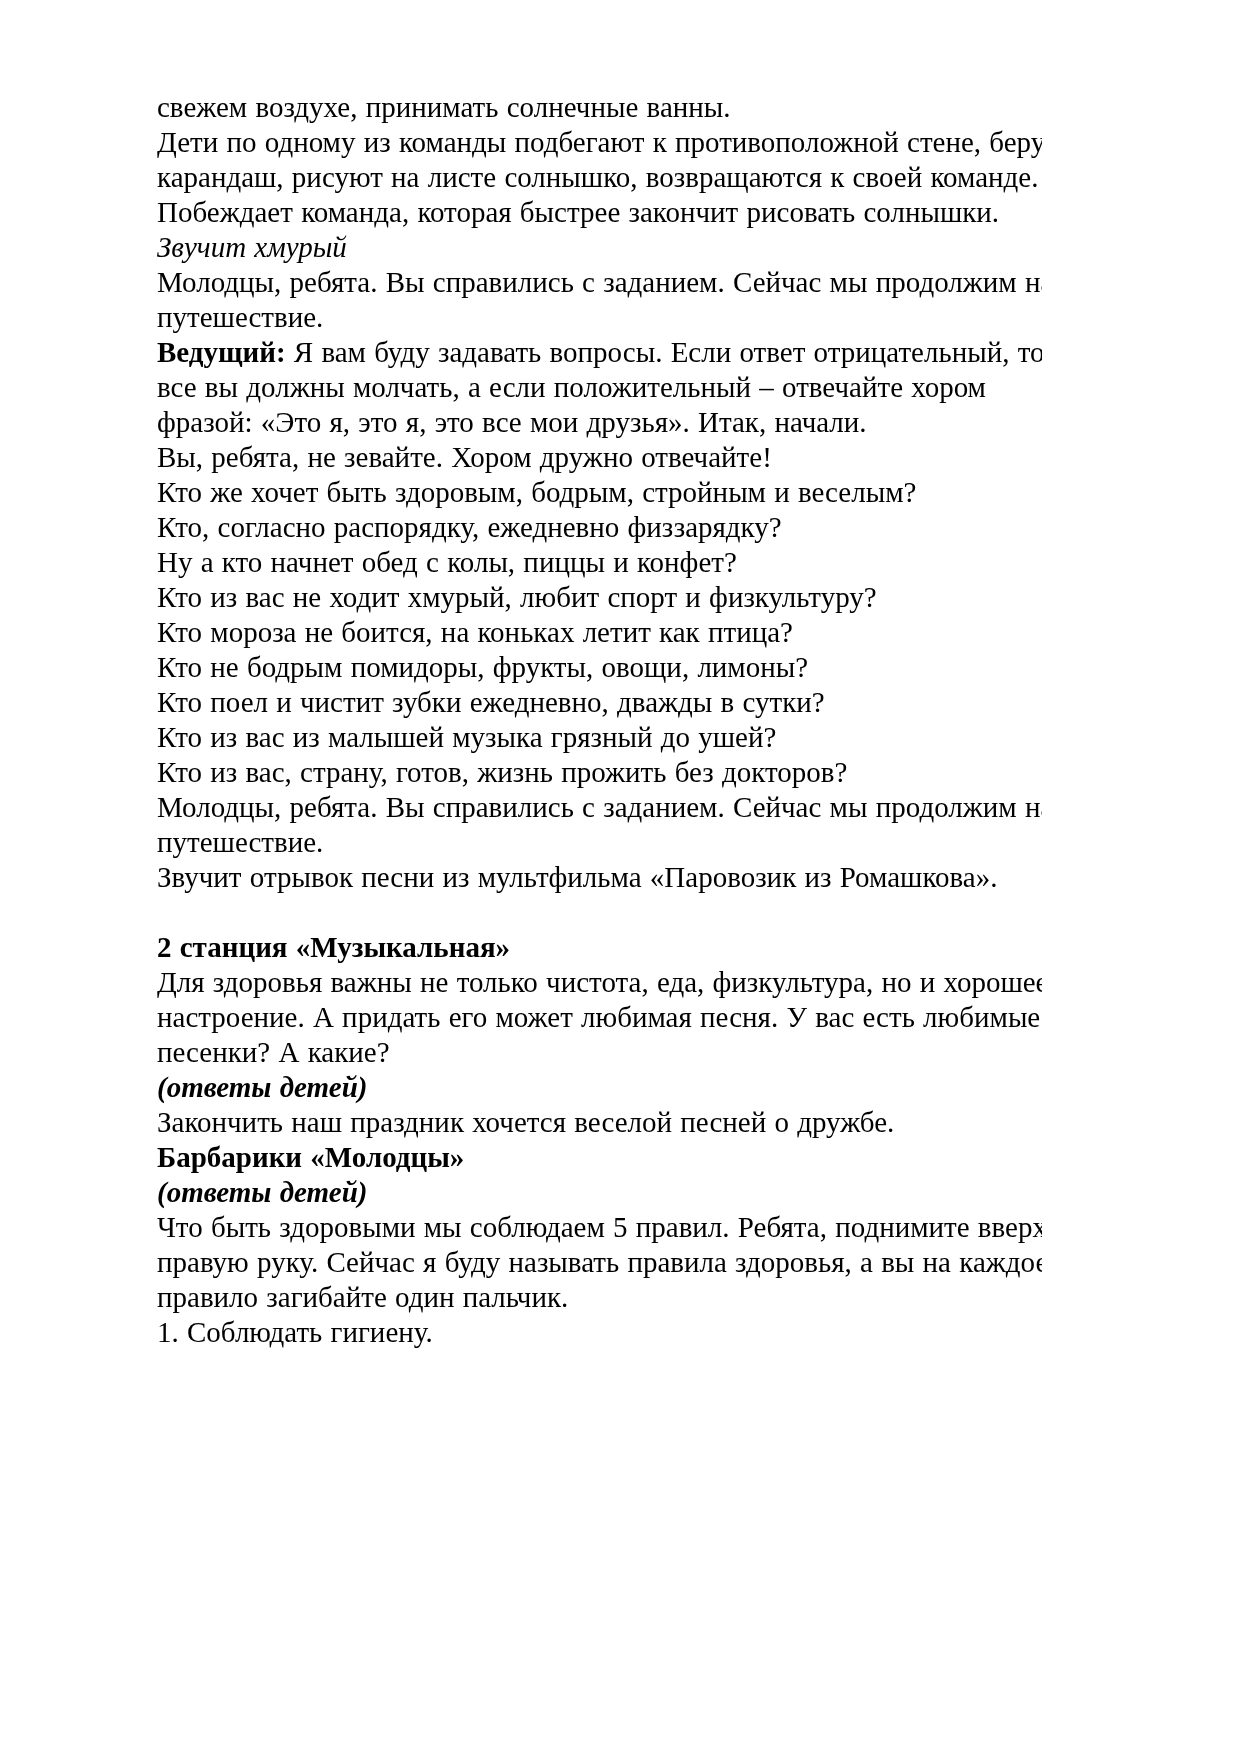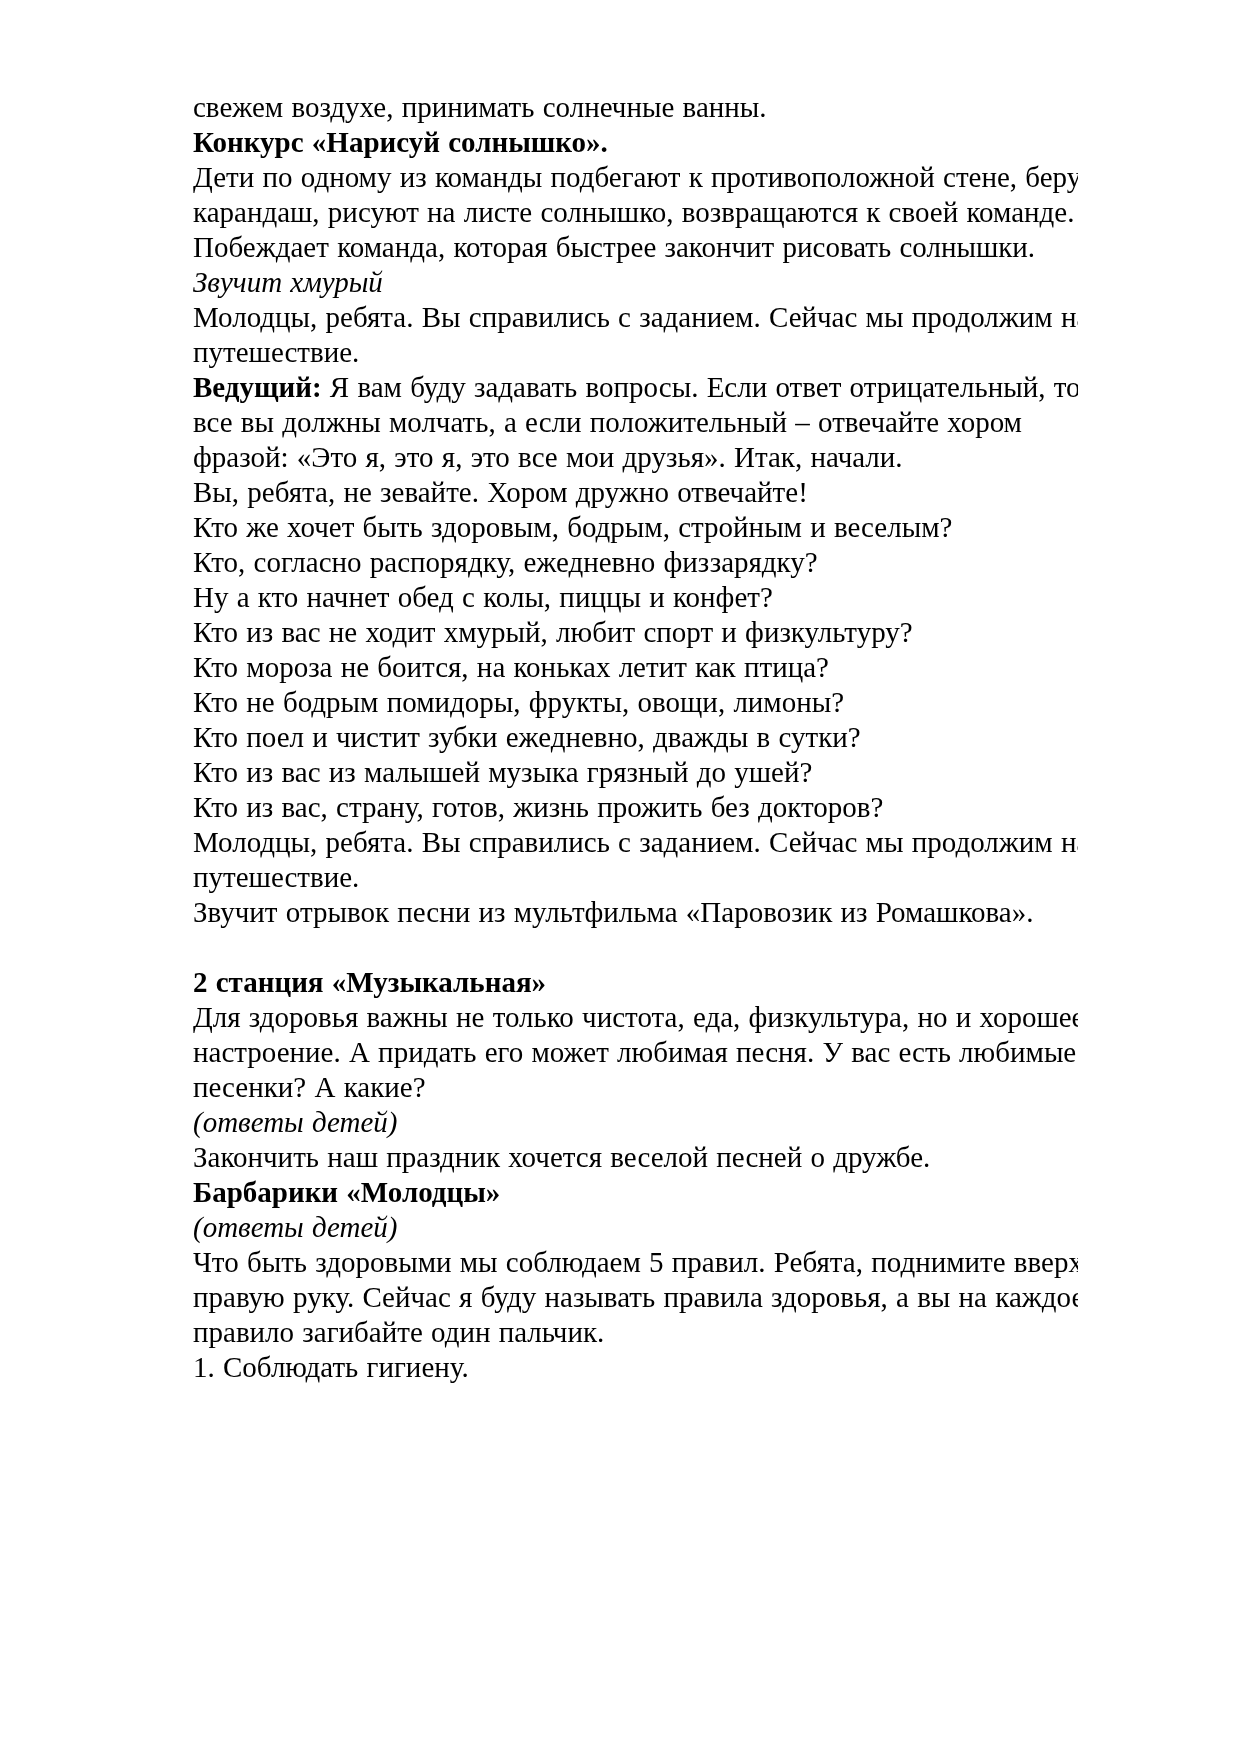--- a/index.html
+++ b/index.html
@@ -12,46 +12,44 @@
     width: 1042px;
     height: 1754px;
     background: #ffffff;
     box-sizing: border-box;
     padding: 90px 150px 0 157px;
     font-family: "Liberation Serif", "DejaVu Serif", serif;
     font-size: 29px;
     line-height: 35px;
     color: #000000;
     overflow: hidden;
-    margin-left: 36px;
   }
   .doc-body {
     width: 932px;
   }
   p.para {
     margin: 0;
     padding: 0;
     text-align: left;
     word-spacing: 1px;
   }
   p.para.empty {
     min-height: 35px;
   }
   .run.normal { font-weight: normal; font-style: normal; }
   .run.bold { font-weight: bold; font-style: normal; }
   .run.italic { font-weight: normal; font-style: italic; }
-  .run.bold-italic { font-weight: normal; font-style: italic; }
+  .run.bold-italic { font-weight: bold; font-style: italic; }
 </style>
 </head>
 <body>
 
 <div class="page">
   <div class="doc-body">
       <p class="para"><span class="run normal">свежем воздухе, принимать солнечные ванны.</span></p>
-      <p class="para"><span class="run bold">Конкурс «Нарисуй солнышко».</span></p>
       <p class="para"><span class="run normal">Дети по одному из команды подбегают к противоположной стене, берут карандаш, рисуют на листе солнышко, возвращаются к своей команде.</span></p>
       <p class="para"><span class="run normal">Побеждает команда, которая быстрее закончит рисовать солнышки.</span></p>
       <p class="para"><span class="run italic">Звучит хмурый</span></p>
       <p class="para"><span class="run normal">Молодцы, ребята. Вы справились с заданием. Сейчас мы продолжим наше путешествие.</span></p>
       <p class="para"><span class="run bold">Ведущий:</span><span class="run normal"> Я вам буду задавать вопросы. Если ответ отрицательный, то все вы должны молчать, а если положительный – отвечайте хором фразой: «Это я, это я, это все мои друзья». Итак, начали.</span></p>
       <p class="para"><span class="run normal">Вы, ребята, не зевайте. Хором дружно отвечайте!</span></p>
       <p class="para"><span class="run normal">Кто же хочет быть здоровым, бодрым, стройным и веселым?</span></p>
       <p class="para"><span class="run normal">Кто, согласно распорядку, ежедневно физзарядку?</span></p>
       <p class="para"><span class="run normal">Ну а кто начнет обед с колы, пиццы и конфет?</span></p>
       <p class="para"><span class="run normal">Кто из вас не ходит хмурый, любит спорт и физкультуру?</span></p>

